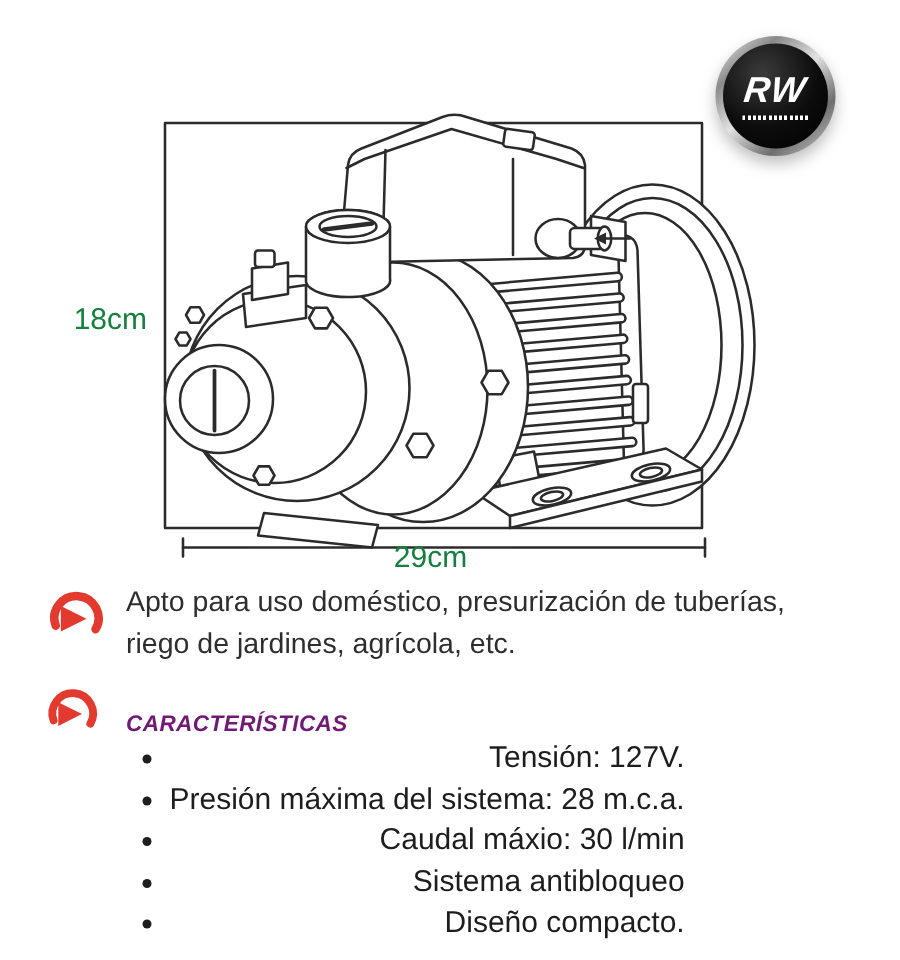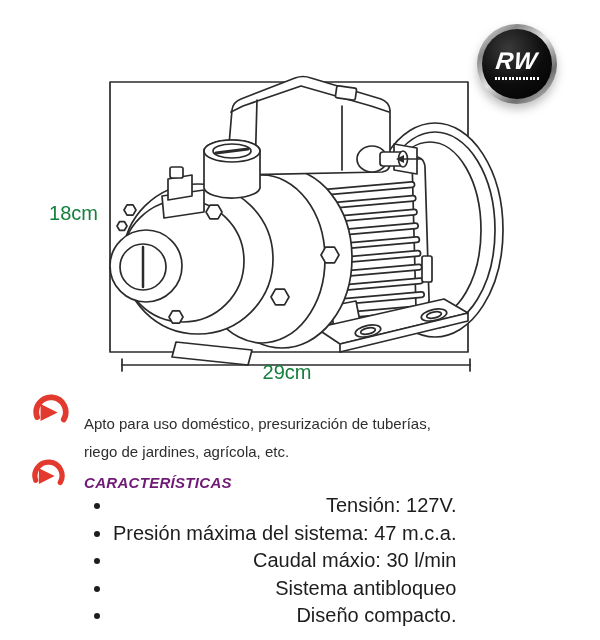--- a/index.html
+++ b/index.html
@@ -24,21 +24,21 @@
 
   .dim{position:absolute;font-size:20px;color:#15803d;}
   .dim-h{left:40px;top:202px;width:58px;text-align:right;}
   .dim-w{left:220px;top:361px;width:134px;text-align:center;}
 
   
   .swoosh{position:absolute;}
   .swoosh-intro{left:28px;top:394px;width:46px;height:38px;}
   .swoosh-feat{left:27px;top:459px;width:43px;height:35px;}
 
-  .intro-text{position:absolute;left:84px;top:410px;width:507px;font-size:15px;line-height:27.5px;
+  .intro-text{position:absolute;left:84px;top:388px;width:507px;font-size:19px;line-height:27.5px;
     color:#2e2e2e;white-space:pre-line;}
 
   .features-heading{position:absolute;left:84px;top:462px;font-size:15px;font-weight:bold;
     font-style:italic;color:#701a75;letter-spacing:0.3px;}
   .features-list{position:absolute;left:92px;top:492px;margin:0;padding-left:21px;
     font-size:20px;line-height:27.6px;color:#1d1d1d;list-style:disc;text-align:right;}
 </style>
 </head>
 <body>
 
@@ -166,19 +166,19 @@
 riego de jardines, agrícola, etc.</div>
 
   <svg class="swoosh swoosh-feat" viewBox="0 0 48 40" xmlns="http://www.w3.org/2000/svg">
     <path d="M9.4,24.3 A15.5,15.5 0 1 1 37.4,26.8" fill="none" stroke="#e23a2e" stroke-width="6" stroke-linecap="round"></path>
     <path d="M13,10.5 L31,19.5 L13,28.5 Z" fill="#e23a2e"></path>
   </svg>
   <h2 class="features-heading">CARACTERÍSTICAS</h2>
 
   <ul class="features-list">
     <li>Tensión: 127V.</li>
-    <li>Presión máxima del sistema: 47 m.c.a.</li>
+    <li>Presión máxima del sistema: 28 m.c.a.</li>
     <li>Caudal máxio: 30 l/min</li>
     <li>Sistema antibloqueo</li>
     <li>Diseño compacto.</li>
   </ul>
 
 </div>
 
 </body></html>

